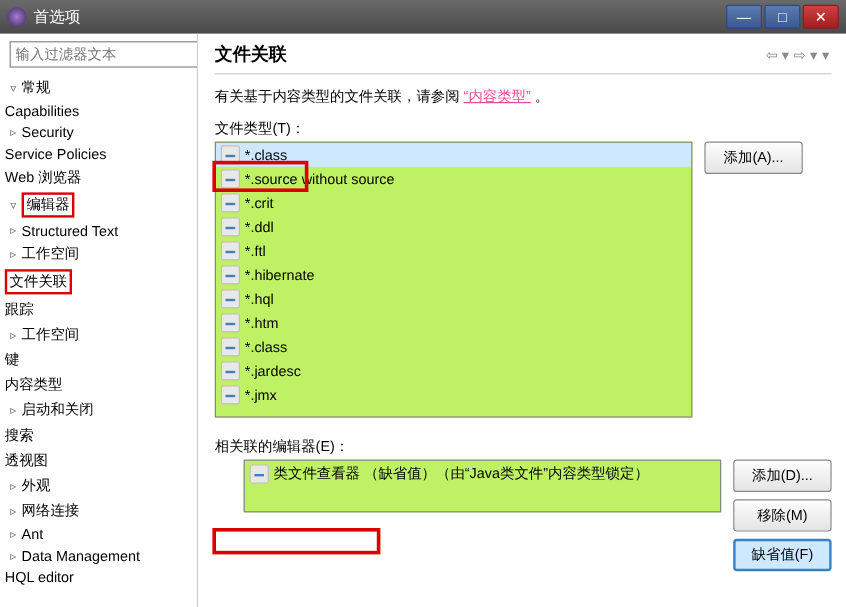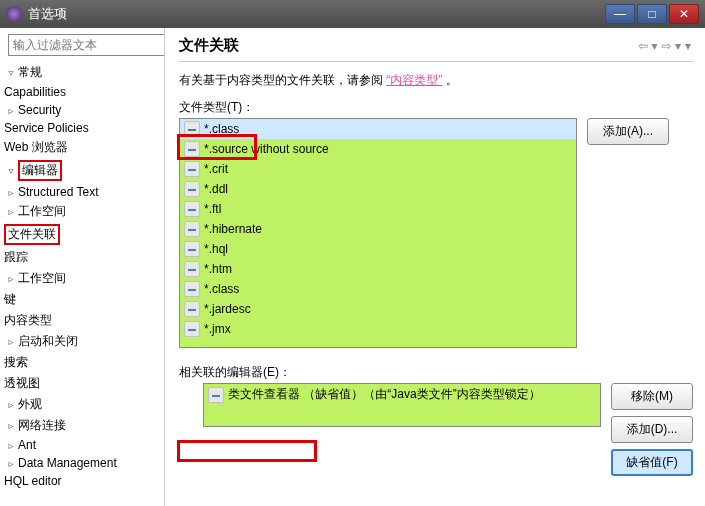--- a/index.html
+++ b/index.html
@@ -215,21 +215,21 @@
     <div class="associated">
       <div class="section-label">相关联的编辑器(E)：</div>
       <div class="list-row">
         <div class="listbox editors">
           <div class="lbitem">
               <span class="micon"></span>
               <span>类文件查看器 （缺省值）（由“Java类文件”内容类型锁定）</span>
             </div>
         </div>
         <div class="btncol">
+          <div class="btn">添加(D)...</div>
           <div class="btn">移除(M)</div>
-          <div class="btn">添加(D)...</div>
           <div class="btn default-active">缺省值(F)</div>
         </div>
       </div>
       <div class="hl-red-block" style="top:412px; left:12px; width:140px; height:22px;"></div>
     </div>
   </div>
 </div>
 
 </body></html>

